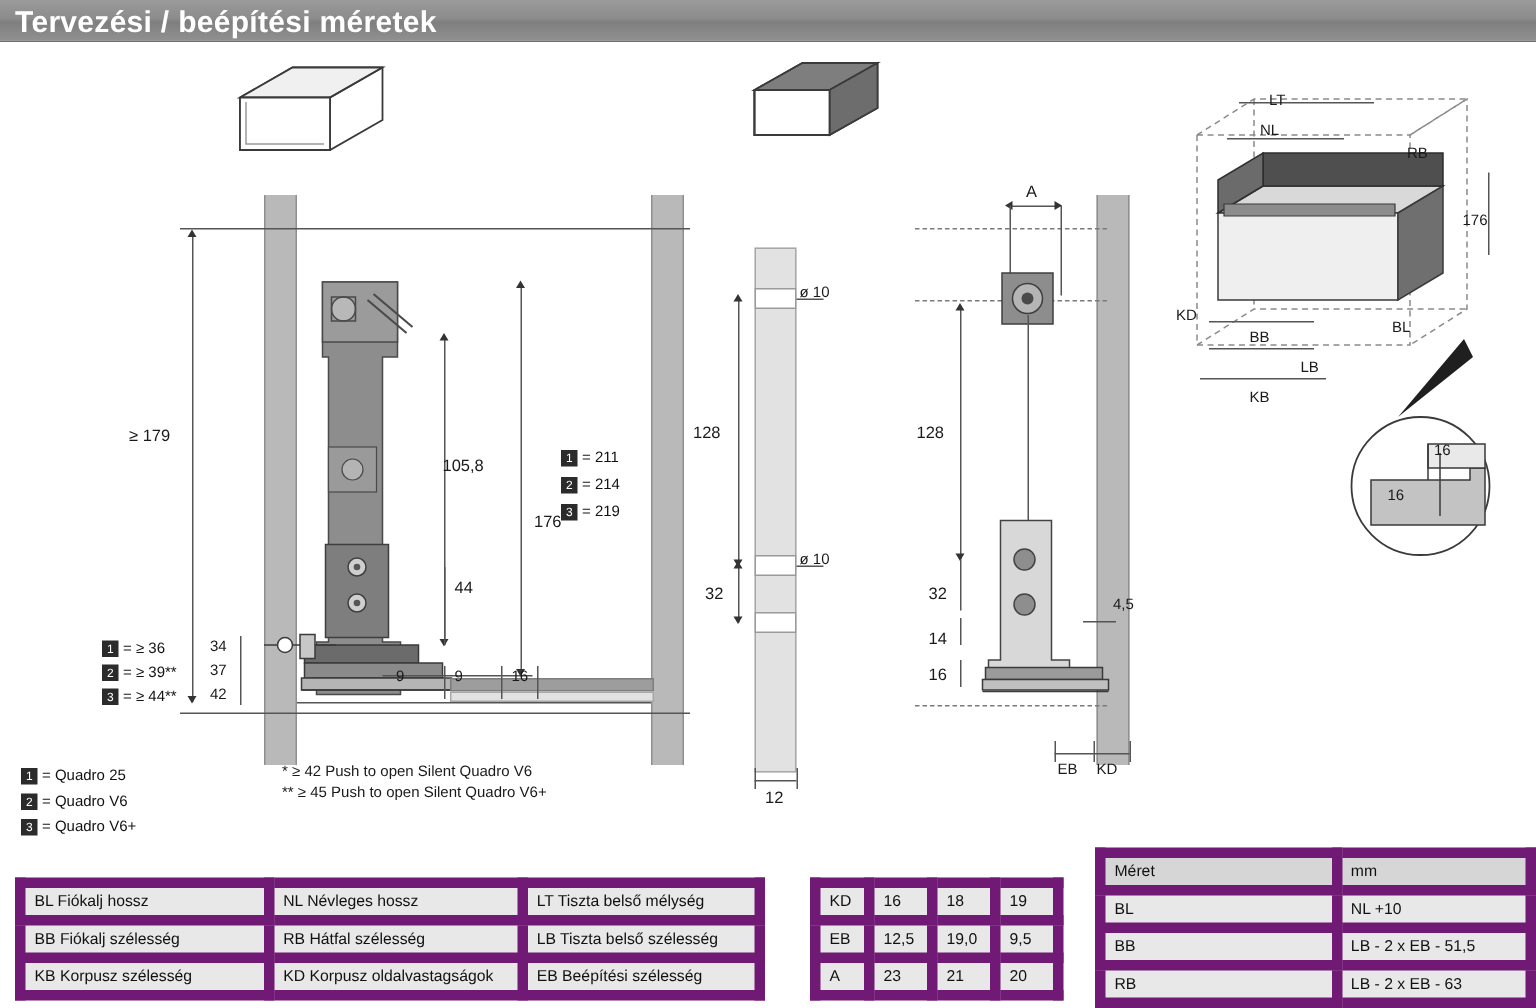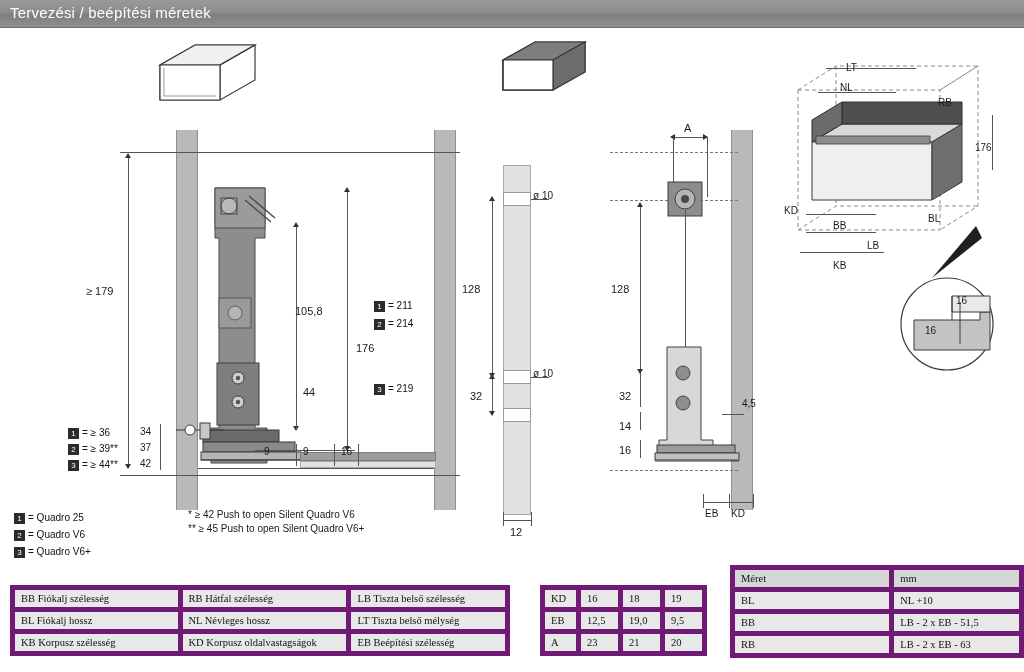--- a/index.html
+++ b/index.html
@@ -17,22 +17,23 @@
   }
   
   #header {
     position: absolute; left: 0; top: 0;
     width: 1024px; height: 28px;
     background: linear-gradient(to bottom, #9a9a9a 0%, #8c8c8c 45%, #7f7f7f 55%, #909090 100%);
     border-bottom: 1px solid #6f6f6f;
   }
   #header .title {
     position: absolute; left: 10px; top: 4px;
-    font-size: 15px; color: #ffffff;
+    font-size: 20px; color: #ffffff;
     letter-spacing: .2px;
+    font-weight: bold;
   }
   
   .lbl {
     position: absolute;
     font-size: 11px;
     color: #1a1a1a;
     white-space: nowrap;
   }
   .lbl.sm { font-size: 10px; }
   .dash-h {
@@ -62,27 +63,26 @@
   }
   .badge-row { position:absolute; font-size:10px; color:#111; white-space:nowrap; }
   
   .tbl {
     position: absolute;
     border-collapse: collapse;
     font-size: 10.5px;
     color: #111;
   }
   .tbl td {
-    border: 5px solid #701a75;
+    border: 7px solid #701a75;
     background: #e8e8e8;
     padding: 3px 6px;
     height: 21px;
     vertical-align: middle;
     white-space: nowrap;
-    font-family: Liberation Serif, serif;
   }
   .tbl.hdr td.h {
     background: #d6d6d6;
   }
   .arrow-l, .arrow-r, .arrow-u, .arrow-d {
     position:absolute; width:0;height:0;
   }
   .arrow-u { border-left:3px solid transparent; border-right:3px solid transparent; border-bottom:5px solid #333; }
   .arrow-d { border-left:3px solid transparent; border-right:3px solid transparent; border-top:5px solid #333; }
   .arrow-l { border-top:3px solid transparent; border-bottom:3px solid transparent; border-right:5px solid #333; }
@@ -174,21 +174,21 @@
 
   <div class="thin-v" style="left:296px; top:378px; height:52px;"></div>
   <div class="lbl" style="left:303px; top:386px;">44</div>
 
   <div class="badge-row" style="left:374px; top:300px;">
     <span class="badge">1</span><span>= 211</span>
   </div>
   <div class="badge-row" style="left:374px; top:318px;">
     <span class="badge">2</span><span>= 214</span>
   </div>
-  <div class="badge-row" style="left:374px; top:336px;margin-top:47px;">
+  <div class="badge-row" style="left:374px; top:336px;">
     <span class="badge">3</span><span>= 219</span>
   </div>
 
   <div class="badge-row" style="left:68px; top:427px;">
     <span class="badge">1</span><span>= ≥ 36</span>
   </div>
   <div class="badge-row" style="left:68px; top:443px;">
     <span class="badge">2</span><span>= ≥ 39**</span>
   </div>
   <div class="badge-row" style="left:68px; top:459px;">
@@ -342,28 +342,28 @@
 
   <svg style="left:930px; top:222px;" width="60" height="60" viewBox="0 0 60 60">
     <polygon points="2,56 46,4 52,16" fill="#1f1f1f"></polygon>
   </svg>
   <div class="lbl sm" style="left:956px; top:295px;">16</div>
   <div class="lbl sm" style="left:925px; top:325px;">16</div>
 
   <table class="tbl" style="left:10px; top:585px; width:500px;">
     <tbody>
       <tr>
+        <td>BL Fiókalj hossz</td>
+        <td>NL Névleges hossz</td>
+        <td>LT Tiszta belső mélység</td>
+      </tr>
+      <tr>
         <td style="width:170px;">BB Fiókalj szélesség</td>
         <td style="width:170px;">RB Hátfal szélesség</td>
         <td style="width:160px;">LB Tiszta belső szélesség</td>
-      </tr>
-      <tr>
-        <td>BL Fiókalj hossz</td>
-        <td>NL Névleges hossz</td>
-        <td>LT Tiszta belső mélység</td>
       </tr>
       <tr>
         <td>KB Korpusz szélesség</td>
         <td>KD Korpusz oldalvastagságok</td>
         <td>EB Beépítési szélesség</td>
       </tr>
     </tbody>
   </table>
 
   <table class="tbl" style="left:540px; top:585px;">

